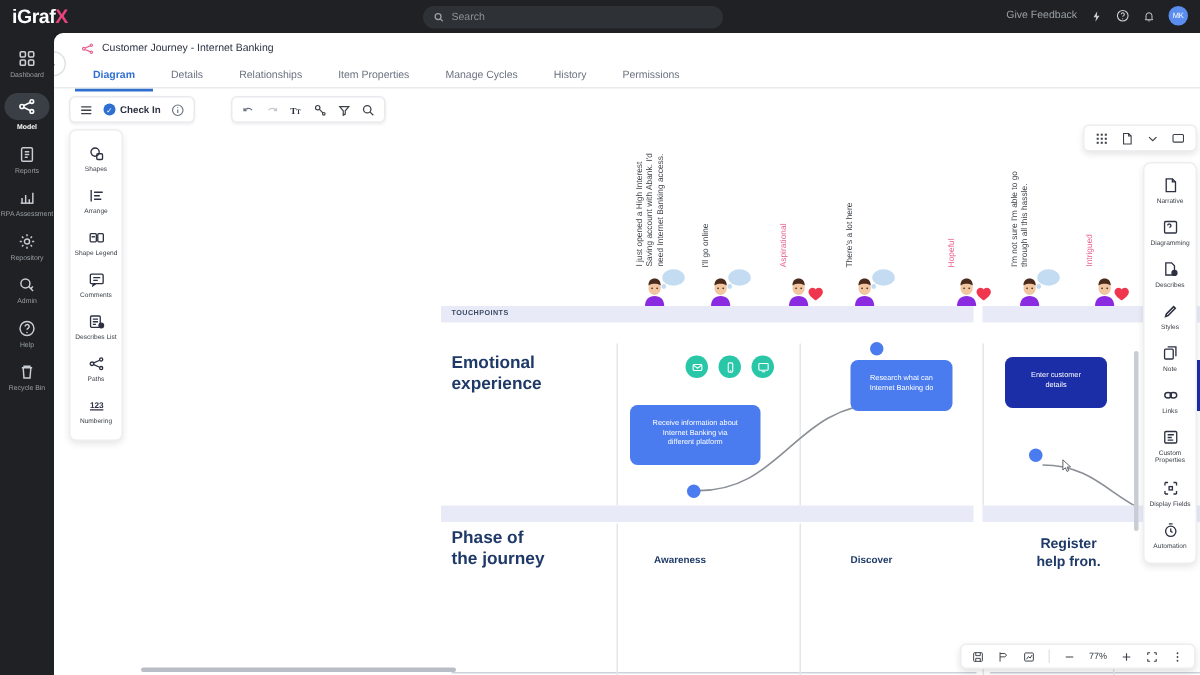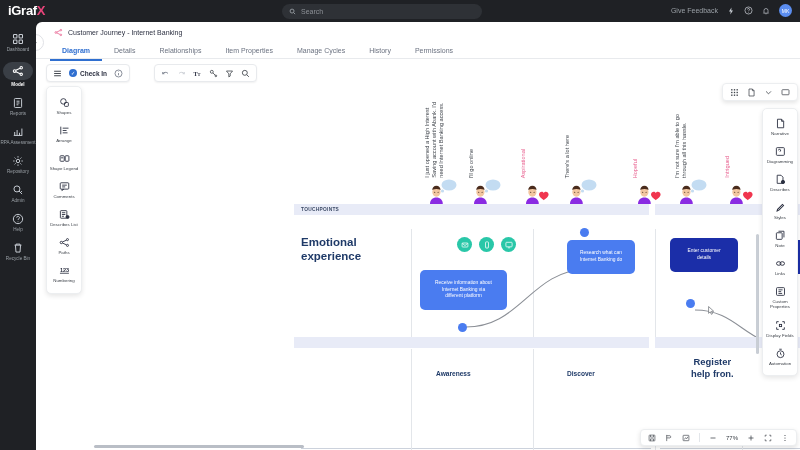--- a/index.html
+++ b/index.html
@@ -493,20 +493,22 @@
 
         <div class="node navy" style="left:634px; top:154px; width:68px; height:34px; white-space:pre-line;">Enter customer
 details</div>
         <div class="dot" style="left:650px; top:215px;"></div>
 
         <div class="node navy" style="left:746px; top:156px; width:40px; height:34px;"></div>
 
         <div class="tp-band" style="left:258px; width:355px; top:253px;"></div>
         <div class="tp-band" style="left:619px; width:150px; top:253px;"></div>
 
+        <div class="section-title" style="left:265px; top:268px; white-space:pre-line;">Phase of
+the journey</div>
 
         <div class="section-title" style="left:655px; top:272px; white-space:pre-line; font-size:9.4px;text-align:center;">Register   
 help fron.</div>
 
         <div class="tbl-head" style="left:400px; top:286px;">Awareness</div>
         <div class="tbl-head" style="left:531px; top:286px;">Discover</div>
 
         <div class="hrule" style="left:265px; top:364px; width:350px;"></div>
         <div class="hrule" style="left:624px; top:364px; width:145px;"></div>
 

